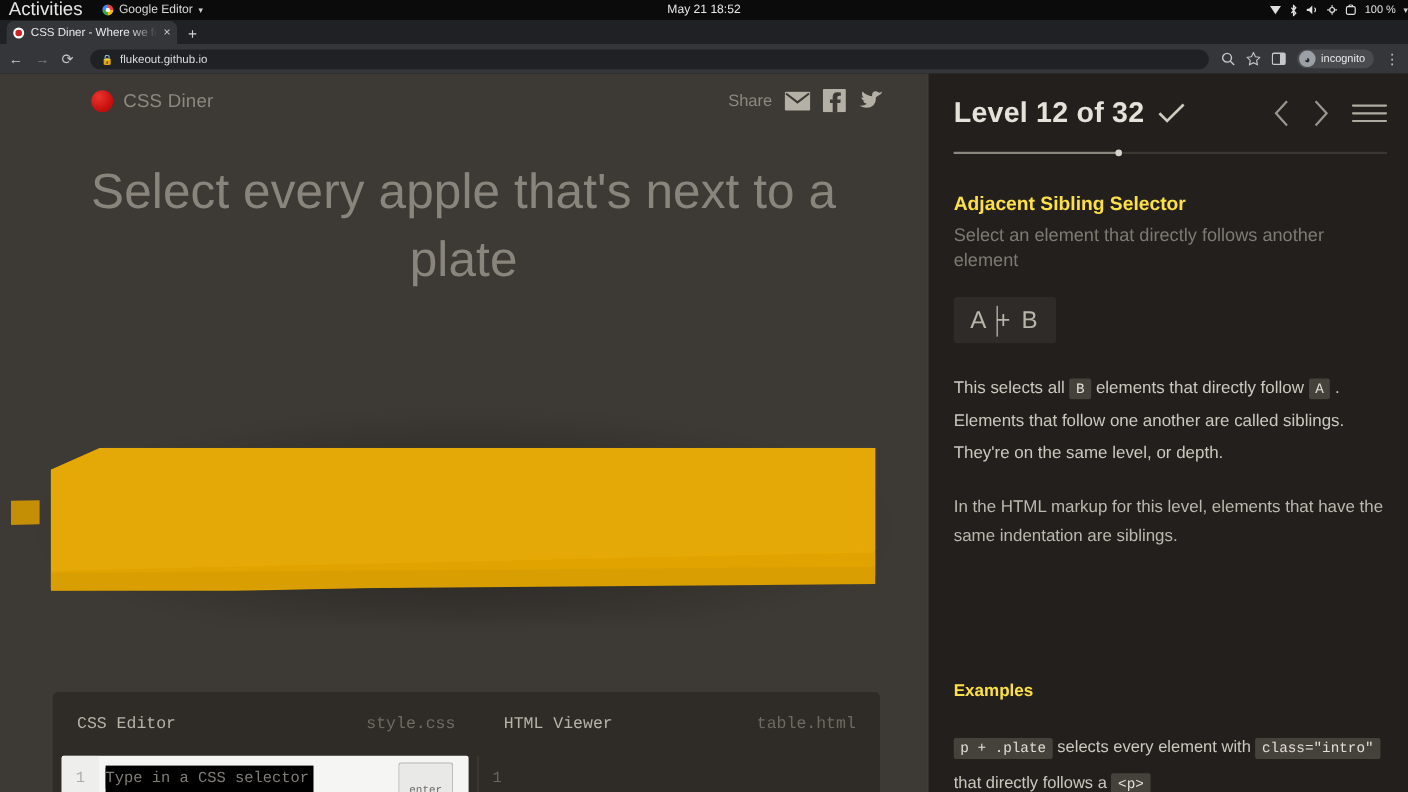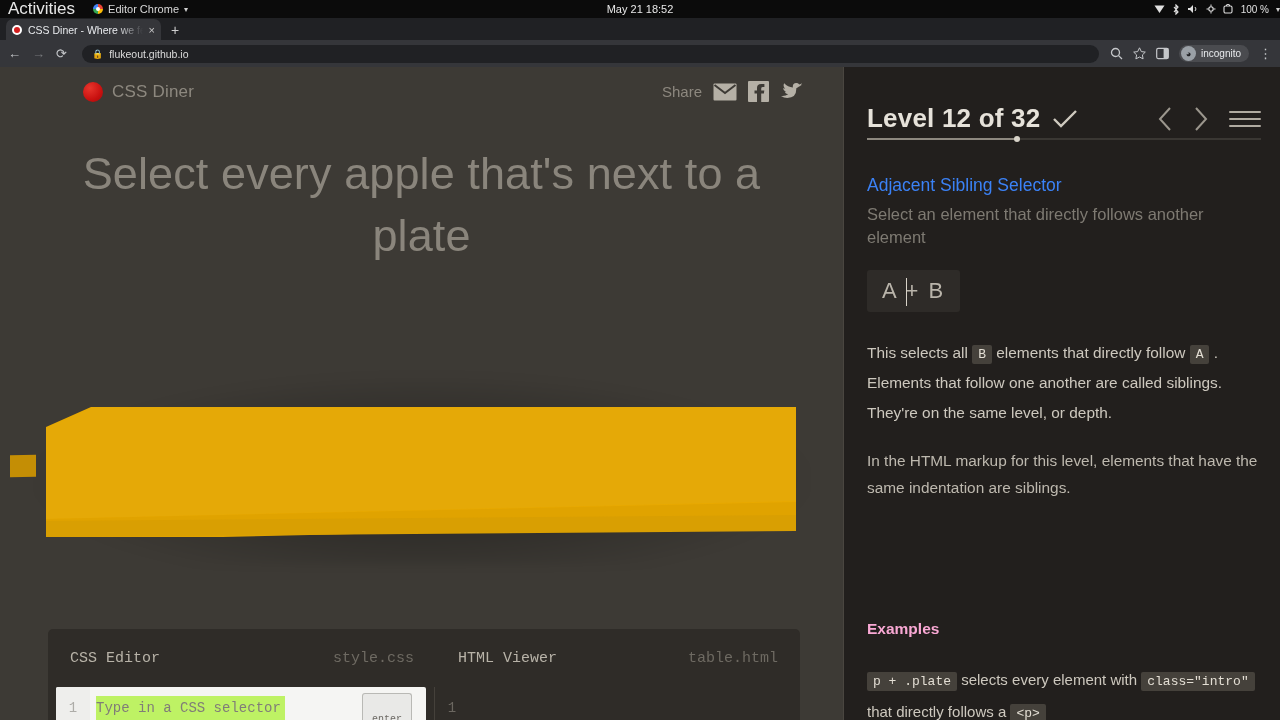--- a/index.html
+++ b/index.html
@@ -235,21 +235,21 @@
     position: relative; overflow: hidden;
     display: flex; font-family: "Liberation Mono", monospace; font-size: 14px;
   }
   .gutter {
     width: 34px; padding-top: 9px; text-align: center;
     color: #adaca8; background: #eeeeec; line-height: 24px;
   }
   .code-col { flex: 1; padding: 9px 0 0 6px; line-height: 24px; position: relative; }
   .code-line { color: #6d6a65; white-space: pre; }
   .code-line.placeholder {
-    color: #807d78; background: #bef264; display: inline-block;
+    color: #807d78; background: #000000; display: inline-block;
     padding-right: 4px; position: relative;
   }
   .caret {
     position: absolute; left: 0; top: 2px; width: 1px; height: 19px;
     background: #333;
   }
   .enter-btn {
     position: absolute; right: 14px; top: 6px;
     background: #e9e9e7; border: 1px solid #b9b9b5;
     border-bottom: 4px solid #a7a7a3; border-radius: 3px;
@@ -268,21 +268,21 @@
 
   
   .sidebar {
     position: absolute; top: 0; left: 843px;
     width: 437px; height: 653px;
     background: #221f1d;
     border-left: 1px solid #4a4640;
     overflow: hidden;
   }
   .lvl-row {
-    position: absolute; top: 36px; left: 23px; width: 394px;
+    position: absolute; top: 20px; left: 23px; width: 394px;
     display: flex; align-items: center;
   }
   .lvl-title { color: #e6e2da; font-size: 26px; font-weight: 700; letter-spacing: .2px; }
   .lvl-check { color: #cfcabf; margin-left: 12px; display: block; }
   .lvl-nav { margin-left: auto; display: flex; align-items: center; gap: 20px; }
   .arrow { color: #9b968d; display: block; }
   .hamb { display: flex; flex-direction: column; gap: 5px; width: 32px; }
   .hamb i { display: block; height: 2px; background: #b0aba1; border-radius: 1px; }
   .progress {
     position: absolute; top: 71px; left: 23px;
@@ -290,21 +290,21 @@
   }
   .progress-fill { height: 2px; background: #8d887f; width: 38%; }
   .progress-dot {
     position: absolute; left: 38%; top: -2px;
     width: 6px; height: 6px; border-radius: 50%;
     background: #d8d3c9; transform: translateX(-3px);
   }
 
   .sb-h2 {
     position: absolute; top: 108px; left: 23px; width: 394px;
-    color: #3b82f6; font-size: 17.5px; font-weight: 400;
+    color: #fde047; font-size: 17.5px; font-weight: 700;
   }
   .sb-sub {
     position: absolute; top: 136px; left: 23px; width: 380px;
     color: #7e7a72; font-size: 16.5px; line-height: 1.42; font-weight: 300;
   }
   .syntax-box {
     position: absolute; top: 203px; left: 23px;
     background: #2e2b28; border-radius: 3px;
     padding: 8px 15px; color: #b9b4aa;
     font-size: 22px; font-family: "Liberation Sans", sans-serif;
@@ -319,37 +319,37 @@
     color: #cdc8be; font-size: 15.4px; line-height: 1.92;
   }
   .para.p1 { top: 271px; }
   .para.p2 { top: 380px; color: #bdb8ae; line-height: 1.78; }
   .code-chip {
     background: #45413b; color: #e3ded4; border-radius: 2px;
     padding: 2px 6px; font-family: "Liberation Mono", monospace; font-size: 13px;
   }
   .ex-title {
     position: absolute; top: 553px; left: 23px;
-    color: #f9a8d4; font-size: 15.5px; font-weight: 700;
+    color: #fde047; font-size: 15.5px; font-weight: 700;
   }
   .ex-item {
     position: absolute; left: 23px; width: 394px;
     color: #cdc8be; font-size: 15px; line-height: 2.1;
   }
   .ex1 { top: 597px; }
 </style>
 </head>
 <body>
 
 <div class="gnome-bar">
   <div class="gnome-left">
     <span class="gnome-activities">Activities</span>
     <span class="gnome-app">
       <span class="chrome-dot"></span>
-      <span>Editor Chrome</span>
+      <span>Google Editor</span>
       <span class="caret-down">▾</span>
     </span>
   </div>
   <div class="gnome-clock">May 21  18:52</div>
   <div class="gnome-right">
     <svg width="11" height="10" viewBox="0 0 11 10">
         <path d="M0.5 1.5 L10.5 1.5 L5.5 9 Z" fill="#e0e0e0"></path>
       </svg>
     <svg width="8" height="11" viewBox="0 0 8 11">
         <path d="M2 3 L6 8 L4 10 L4 1 L6 3 L2 8" stroke="#e0e0e0" fill="none" stroke-width="1.2"></path>

